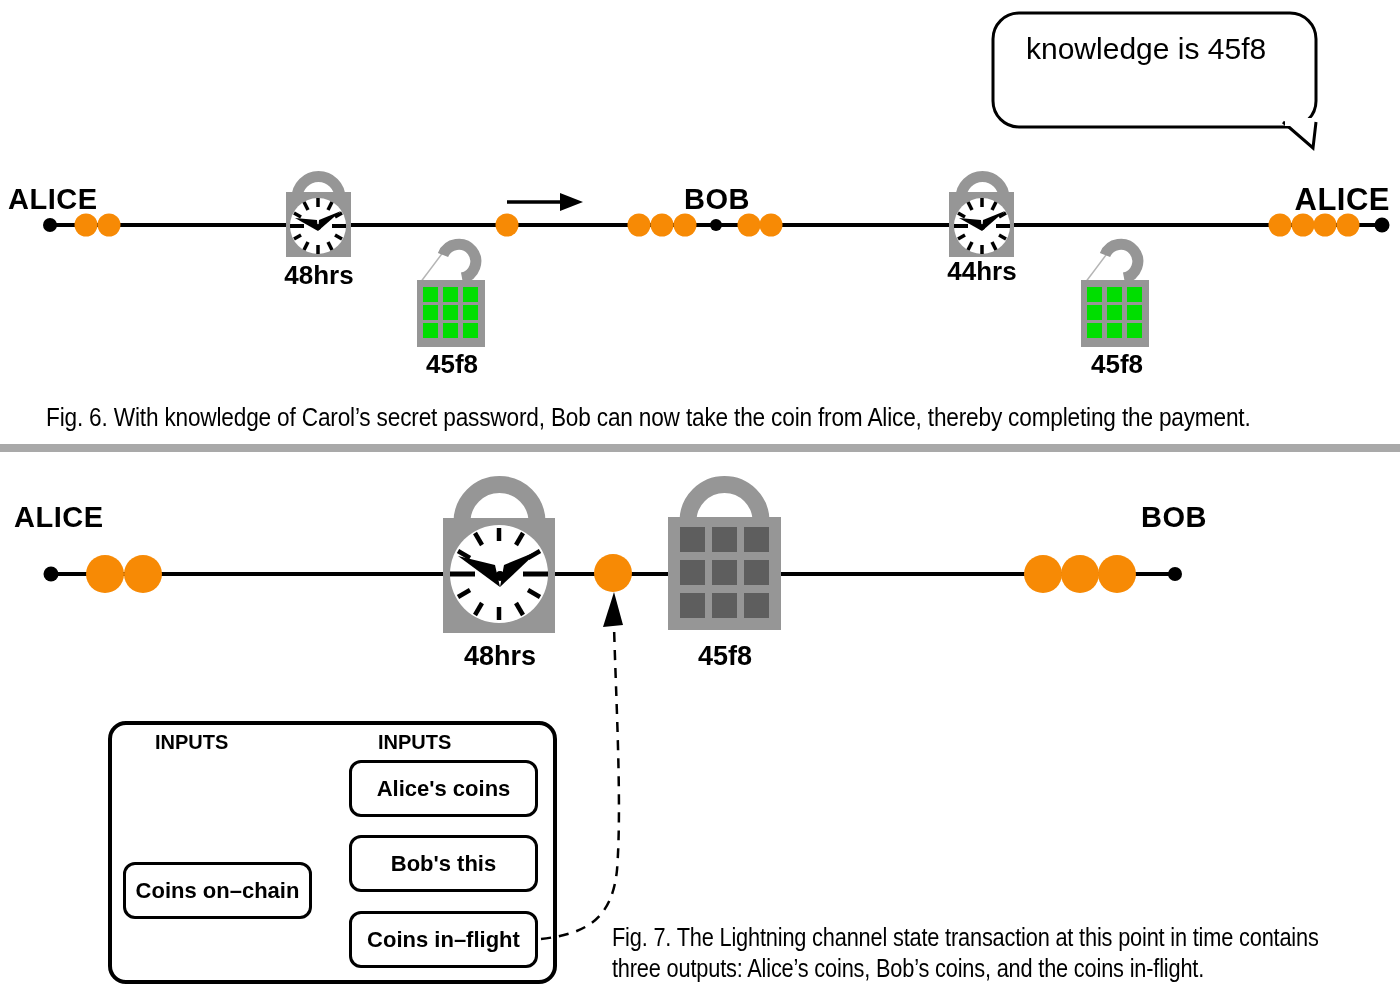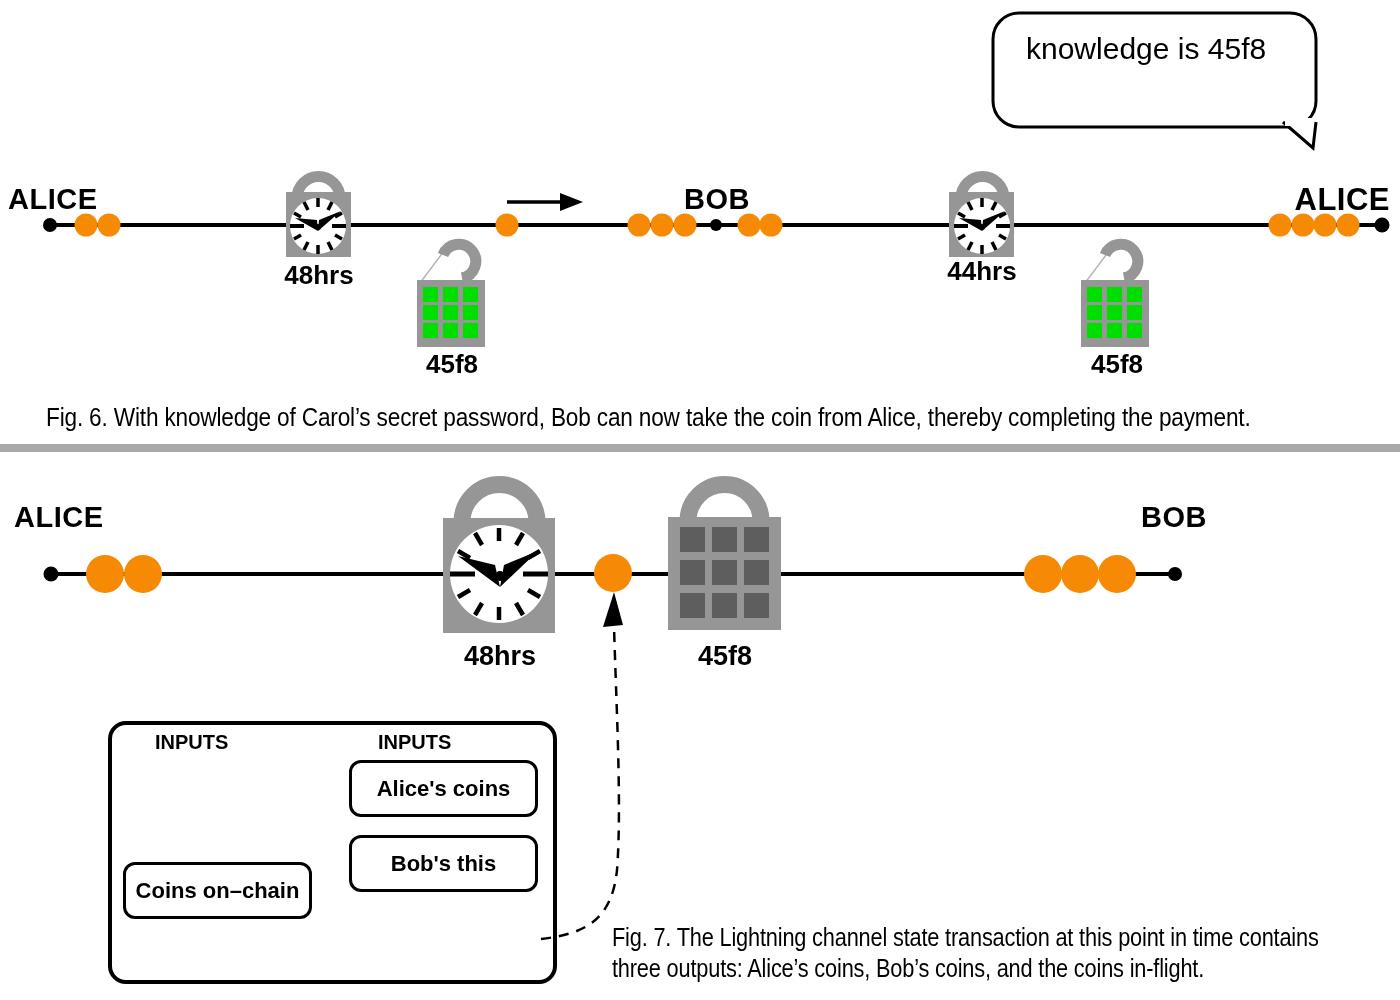--- a/index.html
+++ b/index.html
@@ -229,19 +229,22 @@
 
   <div class="io-box" style="left:123px;top:838px;margin-top:24px;">
     <span>Coins on–chain</span>
   </div>
   <div class="io-box" style="left:349px;top:760px;">
     <span>Alice's coins</span>
   </div>
   <div class="io-box" style="left:349px;top:835px;">
     <span>Bob's this</span>
   </div>
+  <div class="io-box" style="left:349px;top:911px;">
+    <span>Coins in–flight</span>
+  </div>
 
   <div class="lbl caption caption7" style="left:612px;top:922px;">
     <div>Fig. 7. The Lightning channel state transaction at this point in time contains</div>
     <div>three outputs: Alice’s coins, Bob’s coins, and the coins in-flight.</div>
   </div>
 
 </div>
 
 </body></html>

